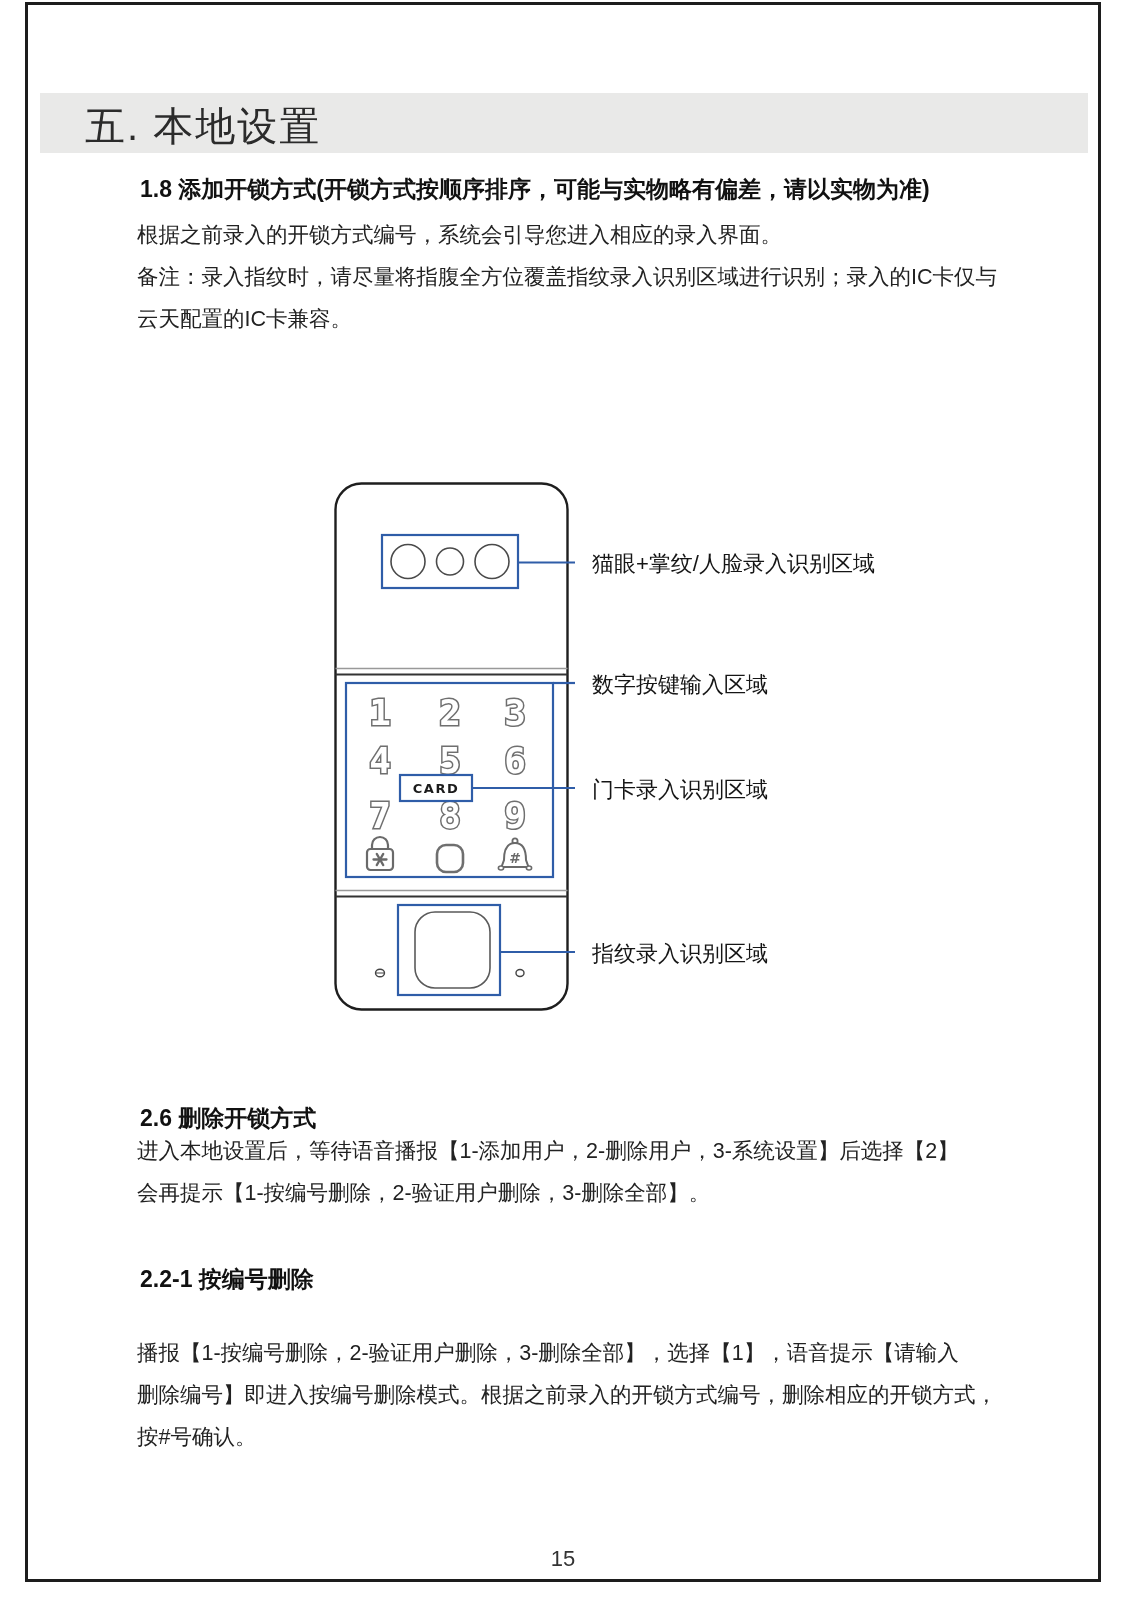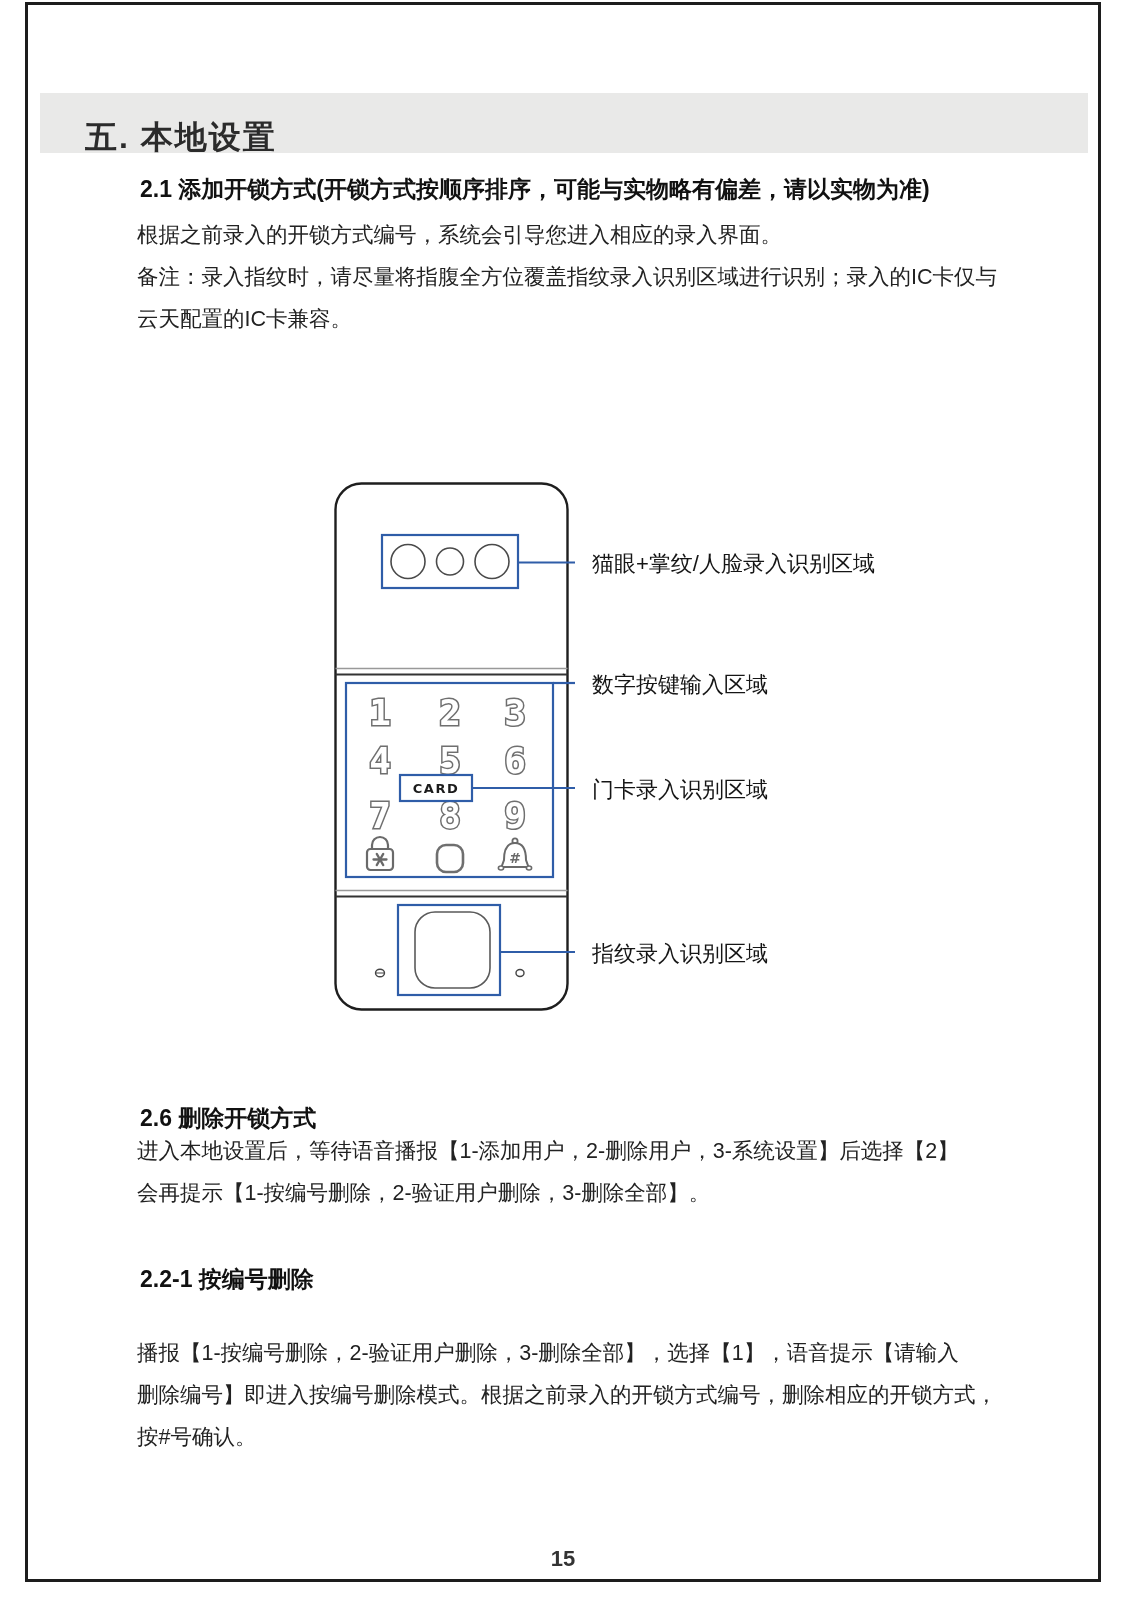--- a/index.html
+++ b/index.html
@@ -9,39 +9,39 @@
   }
   .frame{
     position:absolute;left:25px;top:2px;width:1076px;height:1580px;
     border:3px solid #1d1d1d;box-sizing:border-box;
   }
   .band{
     position:absolute;left:40px;top:93px;width:1048px;height:60px;
     background:#e9e9e8;
   }
   .doc-title{
-    position:absolute;left:85px;top:99px;font-size:32px;font-weight:700;
-    color:#2b2b2b;letter-spacing:2px;white-space:nowrap;margin-top:17px;
+    position:absolute;left:85px;top:99px;font-size:40px;font-weight:400;
+    color:#2b2b2b;letter-spacing:2px;white-space:nowrap;
   }
   .h2{
     position:absolute;left:140px;font-size:23px;font-weight:bold;
     color:#111;white-space:nowrap;
   }
   .para{
     position:absolute;left:137px;font-size:21.5px;line-height:42px;color:#222;
   }
   .para div{white-space:nowrap;}
   .callout-label{
     position:absolute;left:592px;font-size:22px;font-weight:500;
     color:#151515;white-space:nowrap;
   }
   .device-svg{position:absolute;left:330px;top:475px;}
   .pageno{
     position:absolute;left:25px;top:1546px;width:1076px;text-align:center;
-    font-size:22px;color:#333;font-weight:bold;
+    font-size:22px;color:#333;
   }
   .key-digit{
     font-family:"DejaVu Sans Mono","Liberation Mono",monospace;
     font-weight:bold;font-size:36px;
   }
   .card-text{
     font-family:"DejaVu Sans","Liberation Sans",sans-serif;
     font-weight:bold;font-size:13px;letter-spacing:1.5px;
   }
   .bell-hash{
@@ -52,21 +52,21 @@
 </head>
 <body>
 
 <div class="page">
 
   <div class="frame"></div>
 
   <div class="band"></div>
   <div class="doc-title">五. 本地设置</div>
 
-  <div class="h2" style="top:174px;">2.1 添加开锁方式(开锁方式按顺序排序，可能与实物略有偏差，请以实物为准)</div>
+  <div class="h2" style="top:174px;">1.8 添加开锁方式(开锁方式按顺序排序，可能与实物略有偏差，请以实物为准)</div>
   <div class="para" style="top:214px;">
     <div>根据之前录入的开锁方式编号，系统会引导您进入相应的录入界面。</div>
     <div>备注：录入指纹时，请尽量将指腹全方位覆盖指纹录入识别区域进行识别；录入的IC卡仅与</div>
     <div>云天配置的IC卡兼容。</div>
   </div>
 
   <svg class="device-svg" width="250" height="540" viewBox="0 0 250 540">
 
     <rect x="5.5" y="8.5" width="232" height="526" rx="26" fill="#ffffff" stroke="#1e1e1e" stroke-width="2.4"></rect>
 

